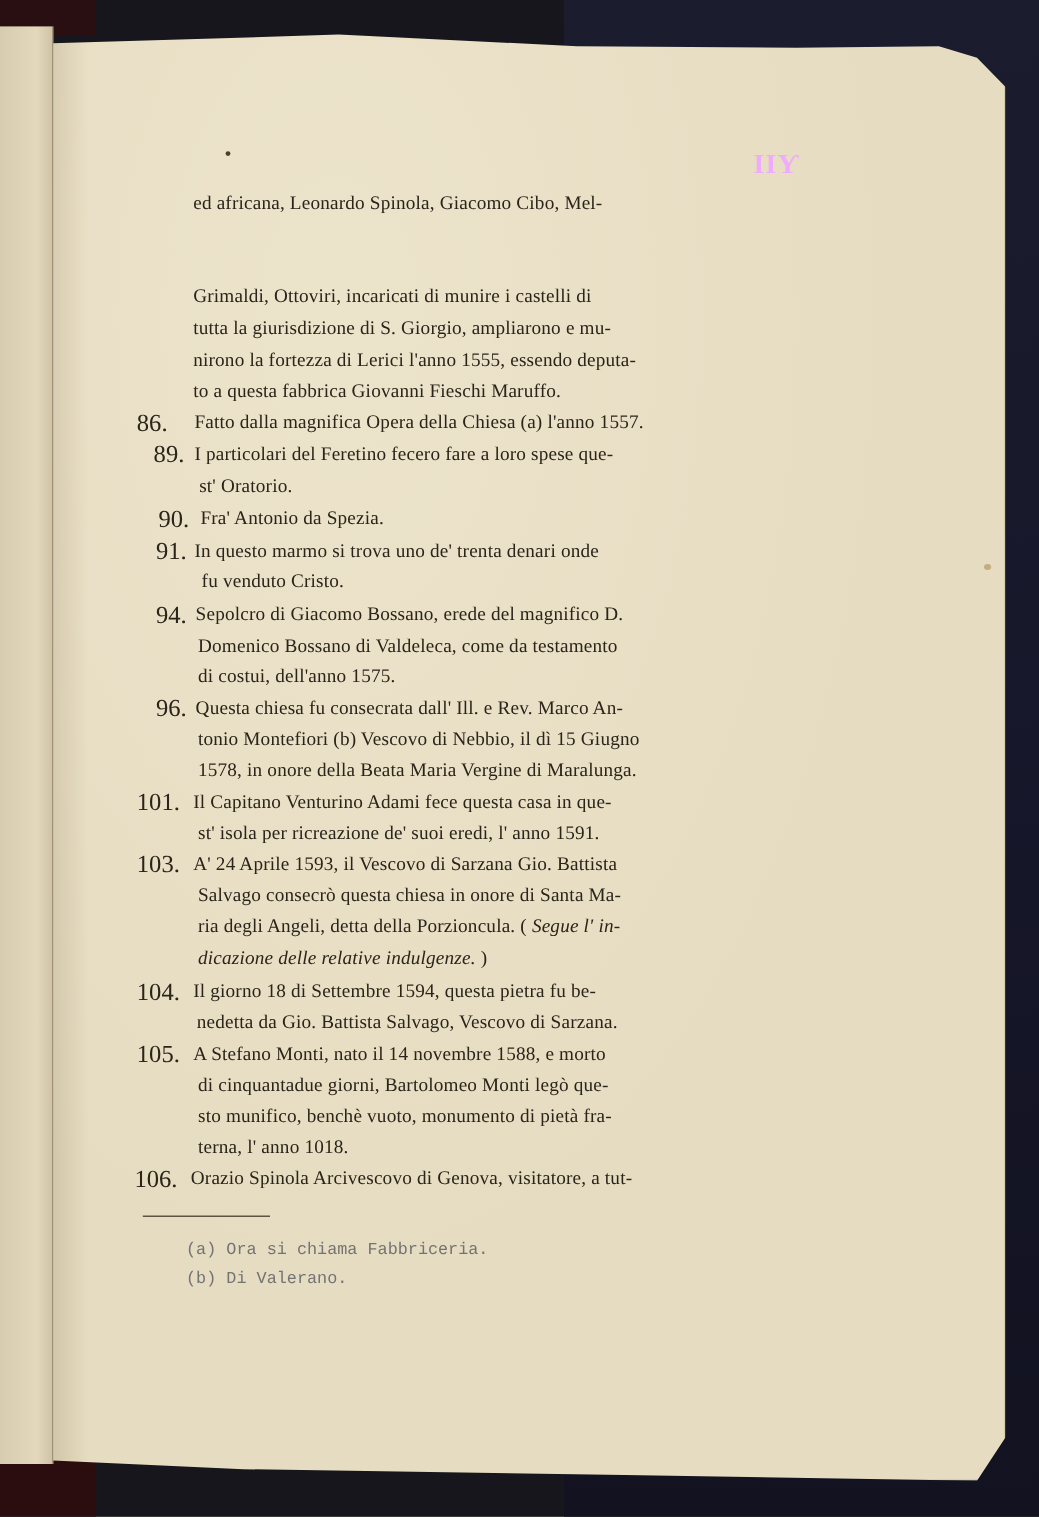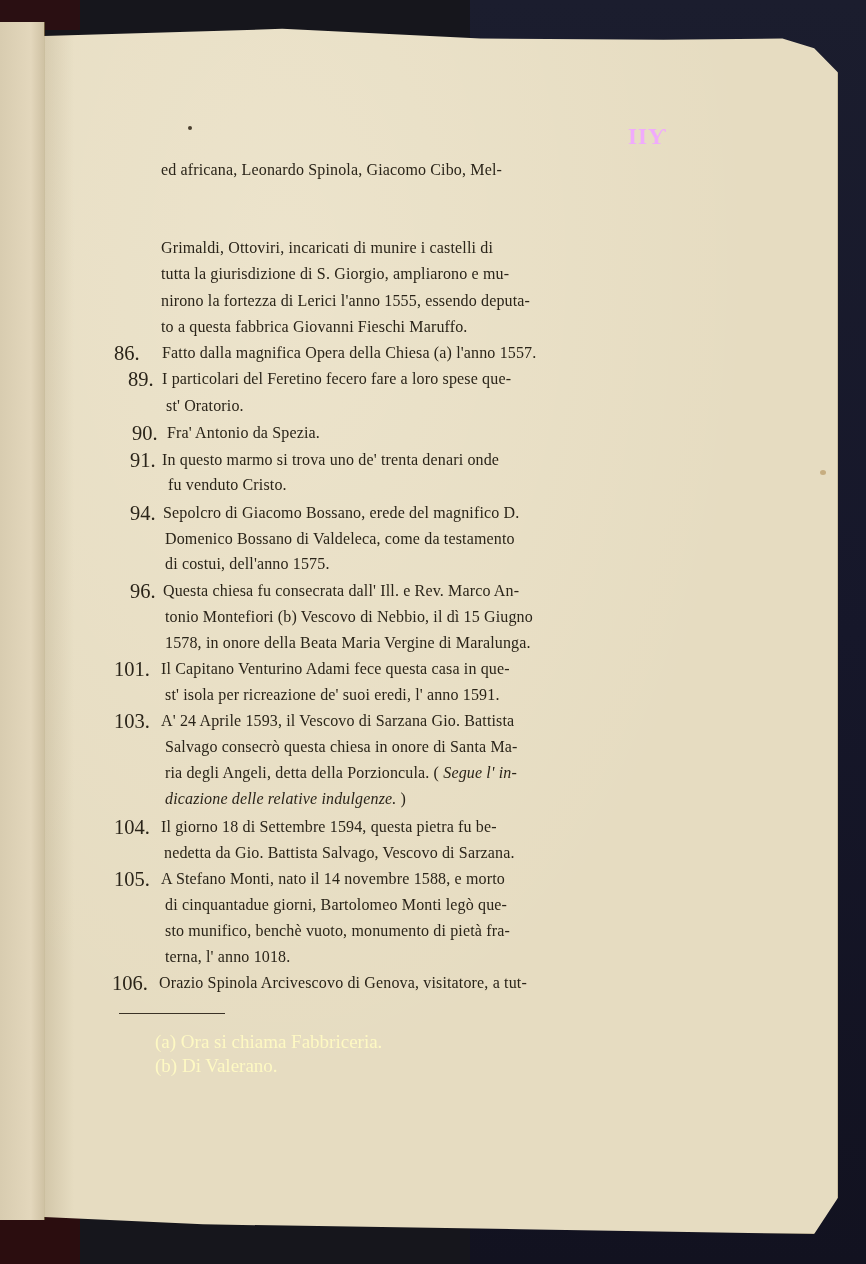--- a/index.html
+++ b/index.html
@@ -97,24 +97,25 @@
     }
     .it { font-style: italic; }
     .footnote-rule {
       position: absolute;
       left: 119px; top: 1013px;
       width: 106px; height: 1px;
       background: #3a3226;
     }
     .footnote {
       position: absolute;
-      font-size: 19px;
+      font-size: 14px;
       line-height: 18px;
       white-space: nowrap;
-      color: #fef9c3;
+      color: #737373;
+      font-family: Liberation Mono, monospace;
     }
   </style>
 </head>
 <body>
 
 <div class="bg-right"></div>
 <div class="bg-left-corner"></div>
 <div class="bg-left-bottom"></div>
 <div class="prev-page"></div>
 <div class="page"></div>

